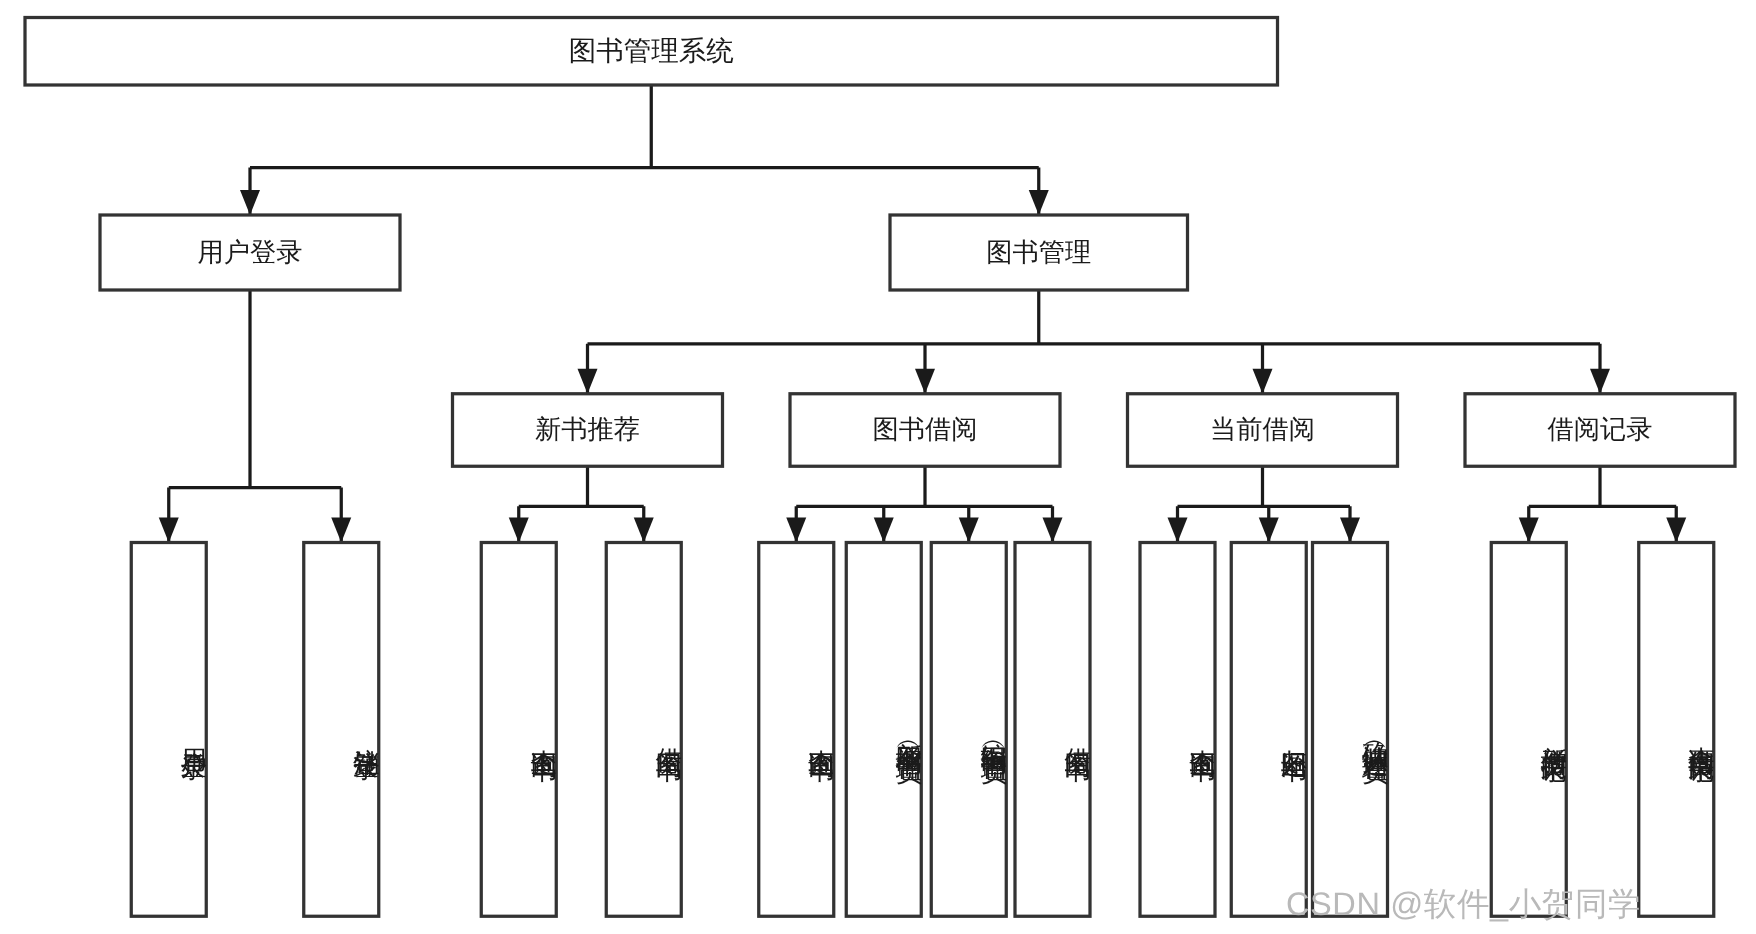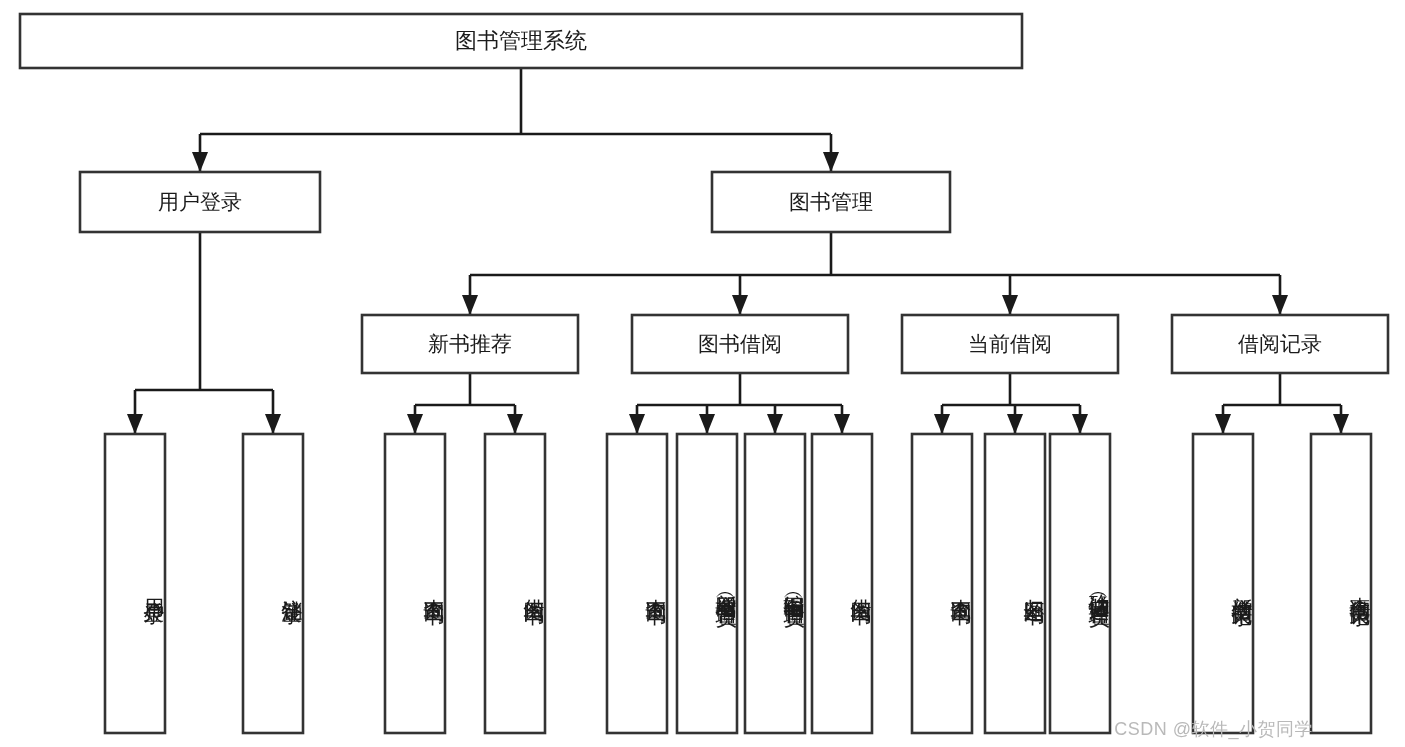--- a/index.html
+++ b/index.html
@@ -65,21 +65,21 @@
     align-items: flex-start;
     justify-content: center;
     white-space: nowrap;
     pointer-events: none;
   }
   .watermark {
     position: absolute;
     right: 8px;
     bottom: 6px;
     font-family: "Liberation Sans", "DejaVu Sans", sans-serif;
-    font-size: 18px;
+    font-size: 26px;
     color: #b9b9b9;
     letter-spacing: 0.5px;
     white-space: nowrap;
     margin-top: 40px;
   }
 </style>
 </head>
 <body>
 
 <div id="diagram-root">

